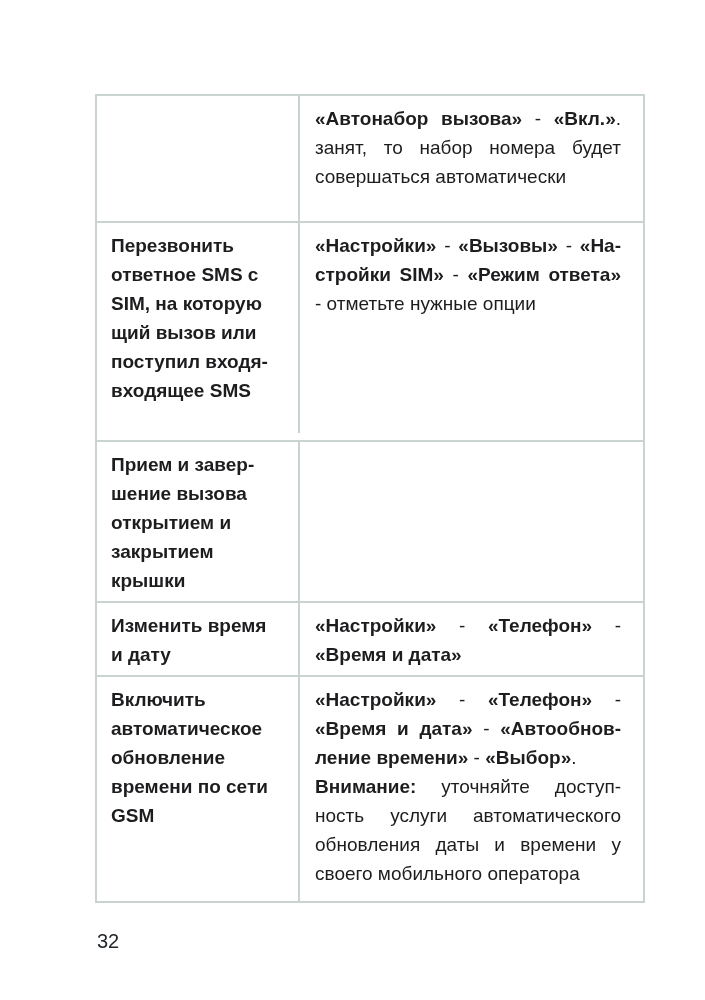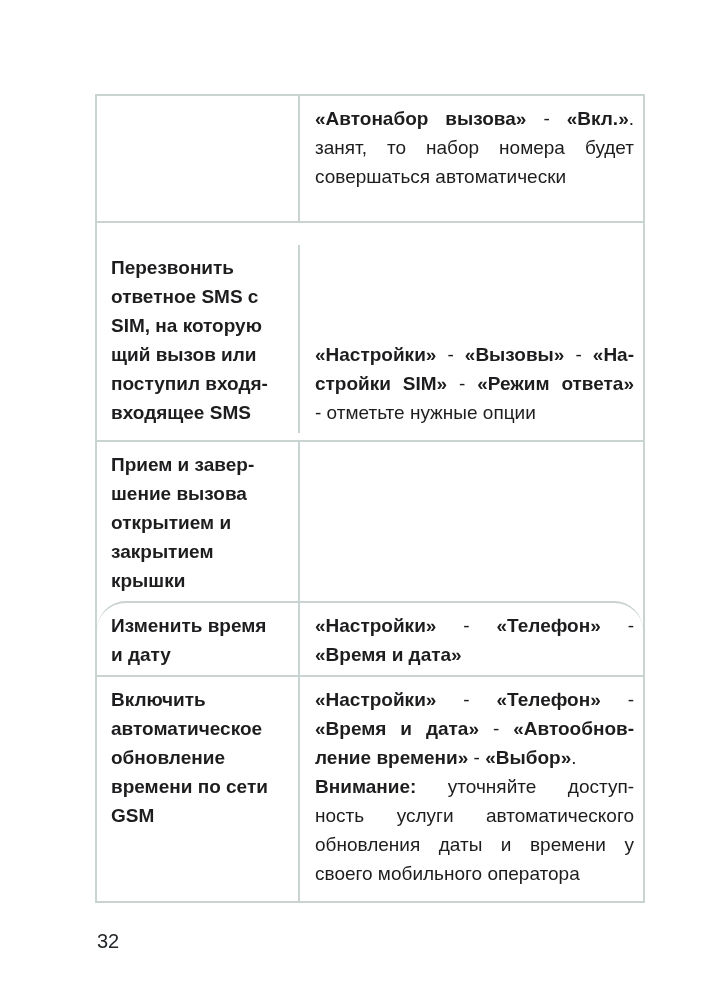--- a/index.html
+++ b/index.html
@@ -44,38 +44,38 @@
   }
   .left-cell {
     width: 203px;
     flex: 0 0 203px;
     border-right: 2px solid #c9d3d1;
     font-weight: 700;
   }
   .right-cell {
     flex: 1 1 auto;
     padding-left: 15px;
-    padding-right: 9px;
+    padding-right: 22px;
   }
   .line {
     min-height: 29px;
     text-align: left;
   }
   .line.just {
     text-align: justify;
     text-align-last: justify;
   }
   .right-cell .b {
     font-weight: 700;
   }
   
   .trow.r0 { min-height: 125px; }
-  .trow.r1 { min-height: 210px; align-items: flex-end; }
+  .trow.r1 { min-height: 210px; }
   .trow.r2 { min-height: 156px; margin-top: 7px; }
-  .trow.r3 { min-height: 72px; border-radius: 29px; }
+  .trow.r3 { min-height: 72px; }
   .trow.r4 { min-height: 224px; }
   .page-number {
     position: absolute;
     left: 97px;
     top: 924px;
     font-size: 20px;
     line-height: 34px;
     font-weight: 400;
     color: #23272a;
   }

